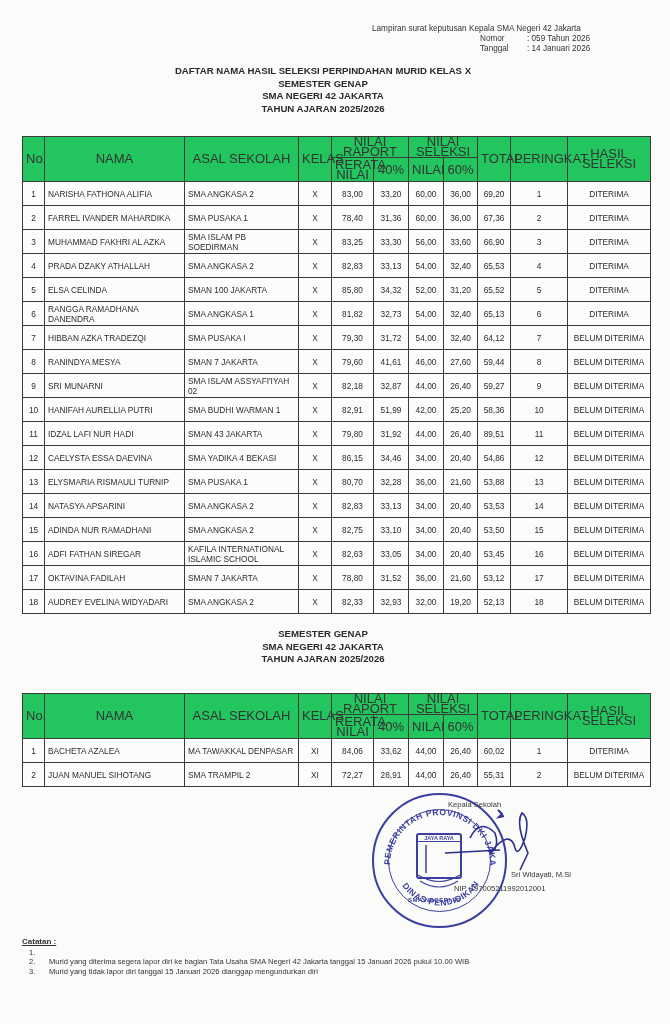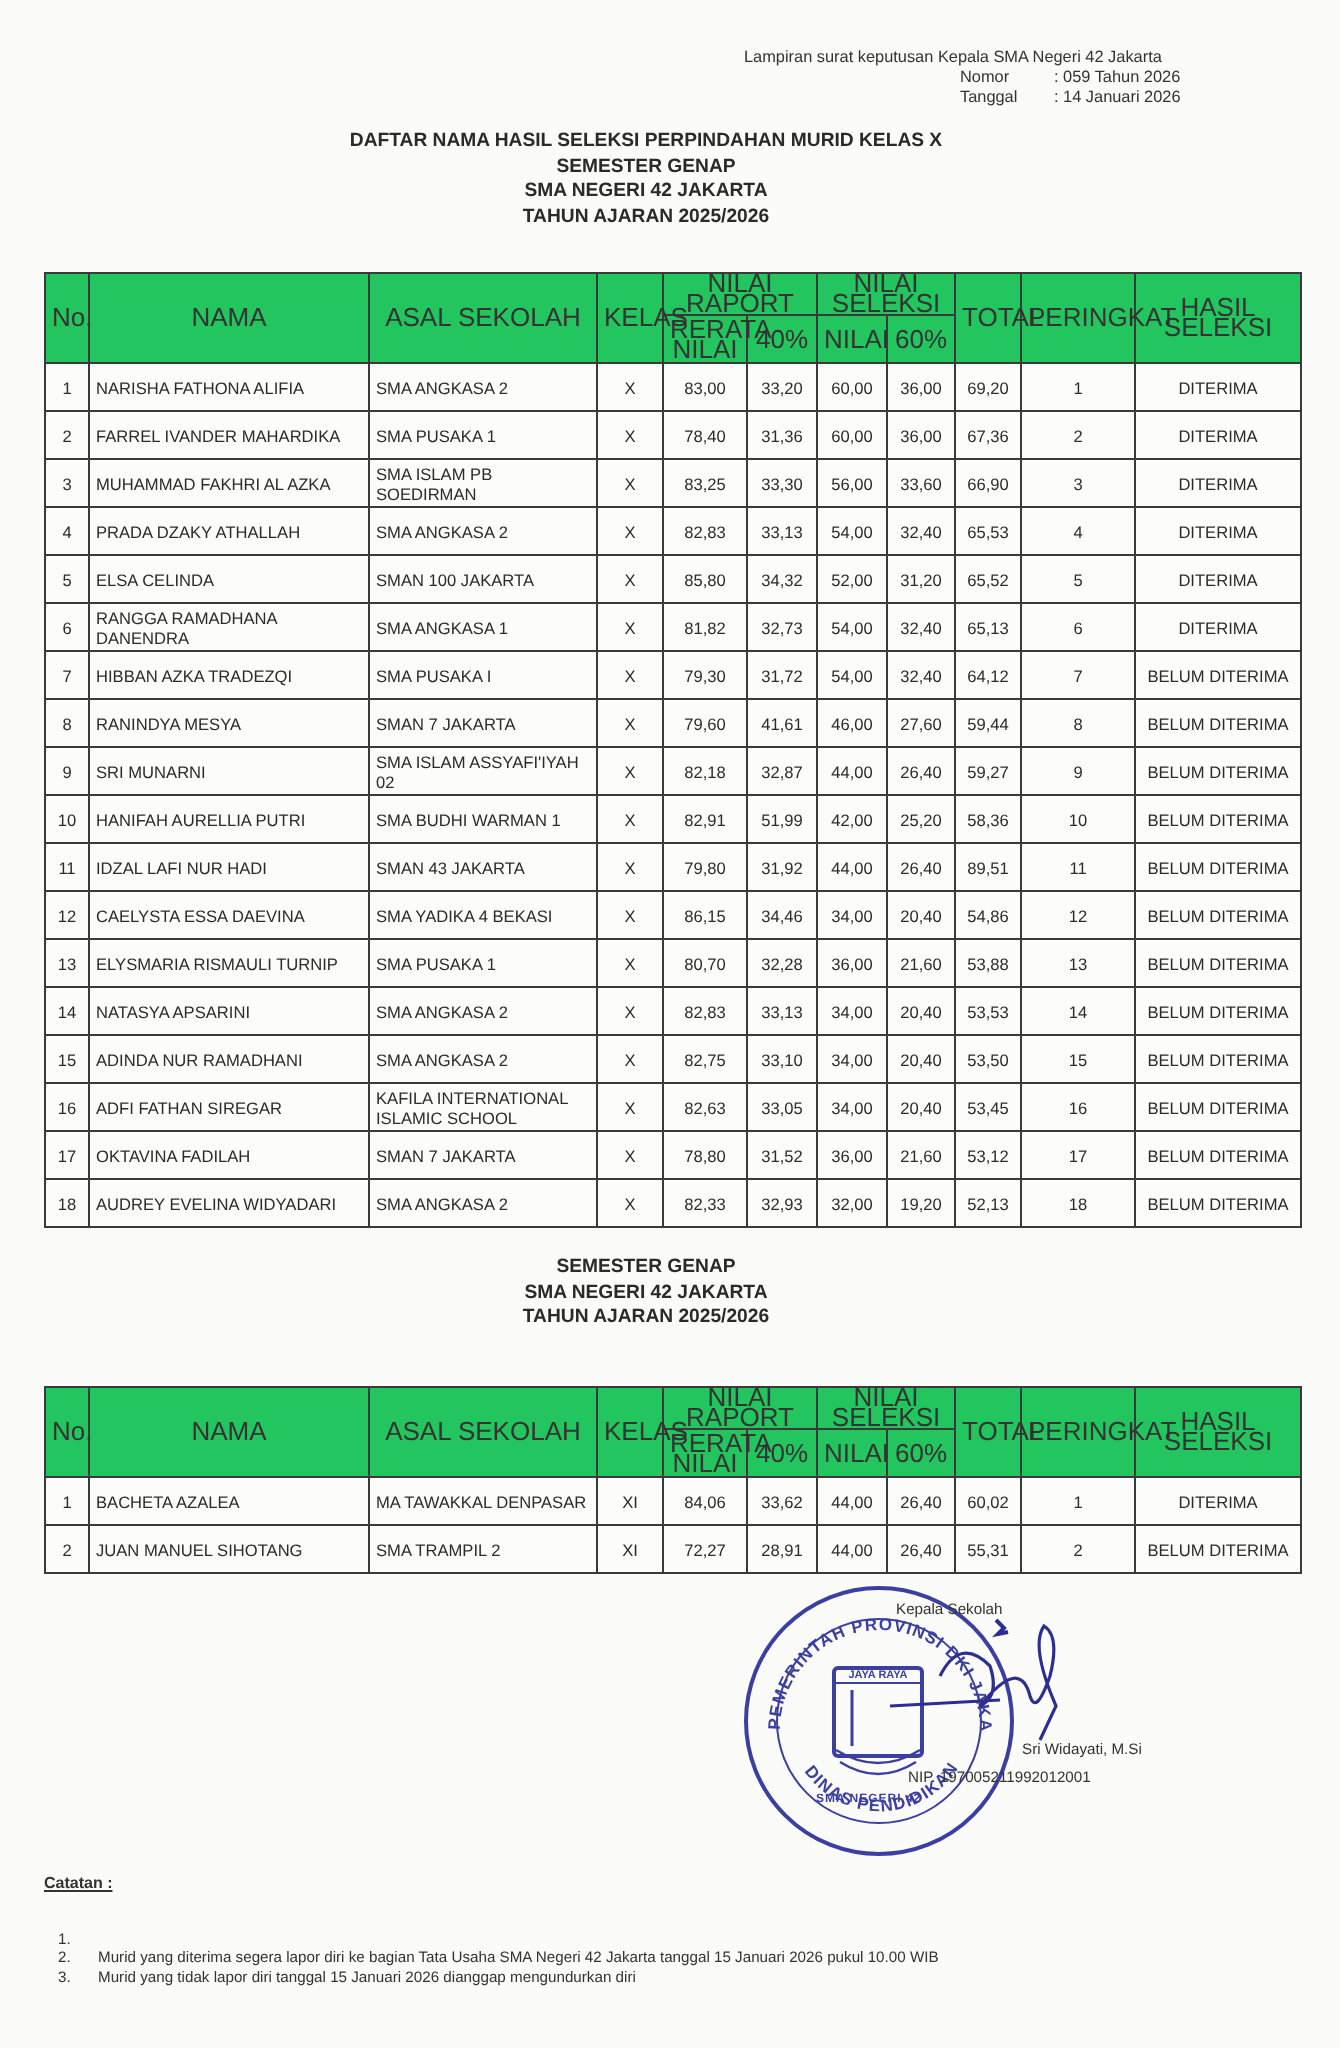--- a/index.html
+++ b/index.html
@@ -20,21 +20,21 @@
   table.grid tr.h1 { height: 21px; }
   table.grid tr.h2 { height: 24px; }
   .stamp { position: absolute; left: 372px; top: 793px; width: 135px; height: 135px; border: 2.5px solid #3b3fa0; border-radius: 50%; }
   .stamp .inner { position: absolute; left: 14px; top: 14px; width: 103px; height: 103px; border: 1.5px solid #3b3fa0; border-radius: 50%; }
   .stamp .emblem { position: absolute; left: 42px; top: 38px; width: 46px; height: 46px; border: 2px solid #3b3fa0; border-radius: 3px; }
   .stamp .emblem-label { position: absolute; left: 44px; top: 40px; width: 42px; font-size: 5.5px; font-weight: bold; color: #3b3fa0; text-align: center; border-bottom: 1px solid #3b3fa0; }
   .stamp .ring-text { position: absolute; font-size: 7px; font-weight: bold; color: #3b3fa0; letter-spacing: 0.5px; }
   .sig { position: absolute; font-size: 7.6px; color: #333; }
   .signature-svg { position: absolute; left: 440px; top: 808px; }
   .notes { position: absolute; left: 22px; top: 937px; font-size: 7.6px; line-height: 9.5px; color: #333; }
-  .notes .head { font-weight: bold; text-decoration: underline; font-size: 8px; margin-bottom: 18px; }
+  .notes .head { font-weight: bold; text-decoration: underline; font-size: 8px; margin-bottom: 1px; }
   .notes .item { display: flex; padding-left: 7px; }
   .notes .num { width: 20px; }
 </style>
 </head>
 <body>
 
 <div class="lampiran">
   <div>Lampiran surat keputusan Kepala SMA Negeri 42 Jakarta</div>
   <div class="row indent">
     <span class="k">Nomor</span>

